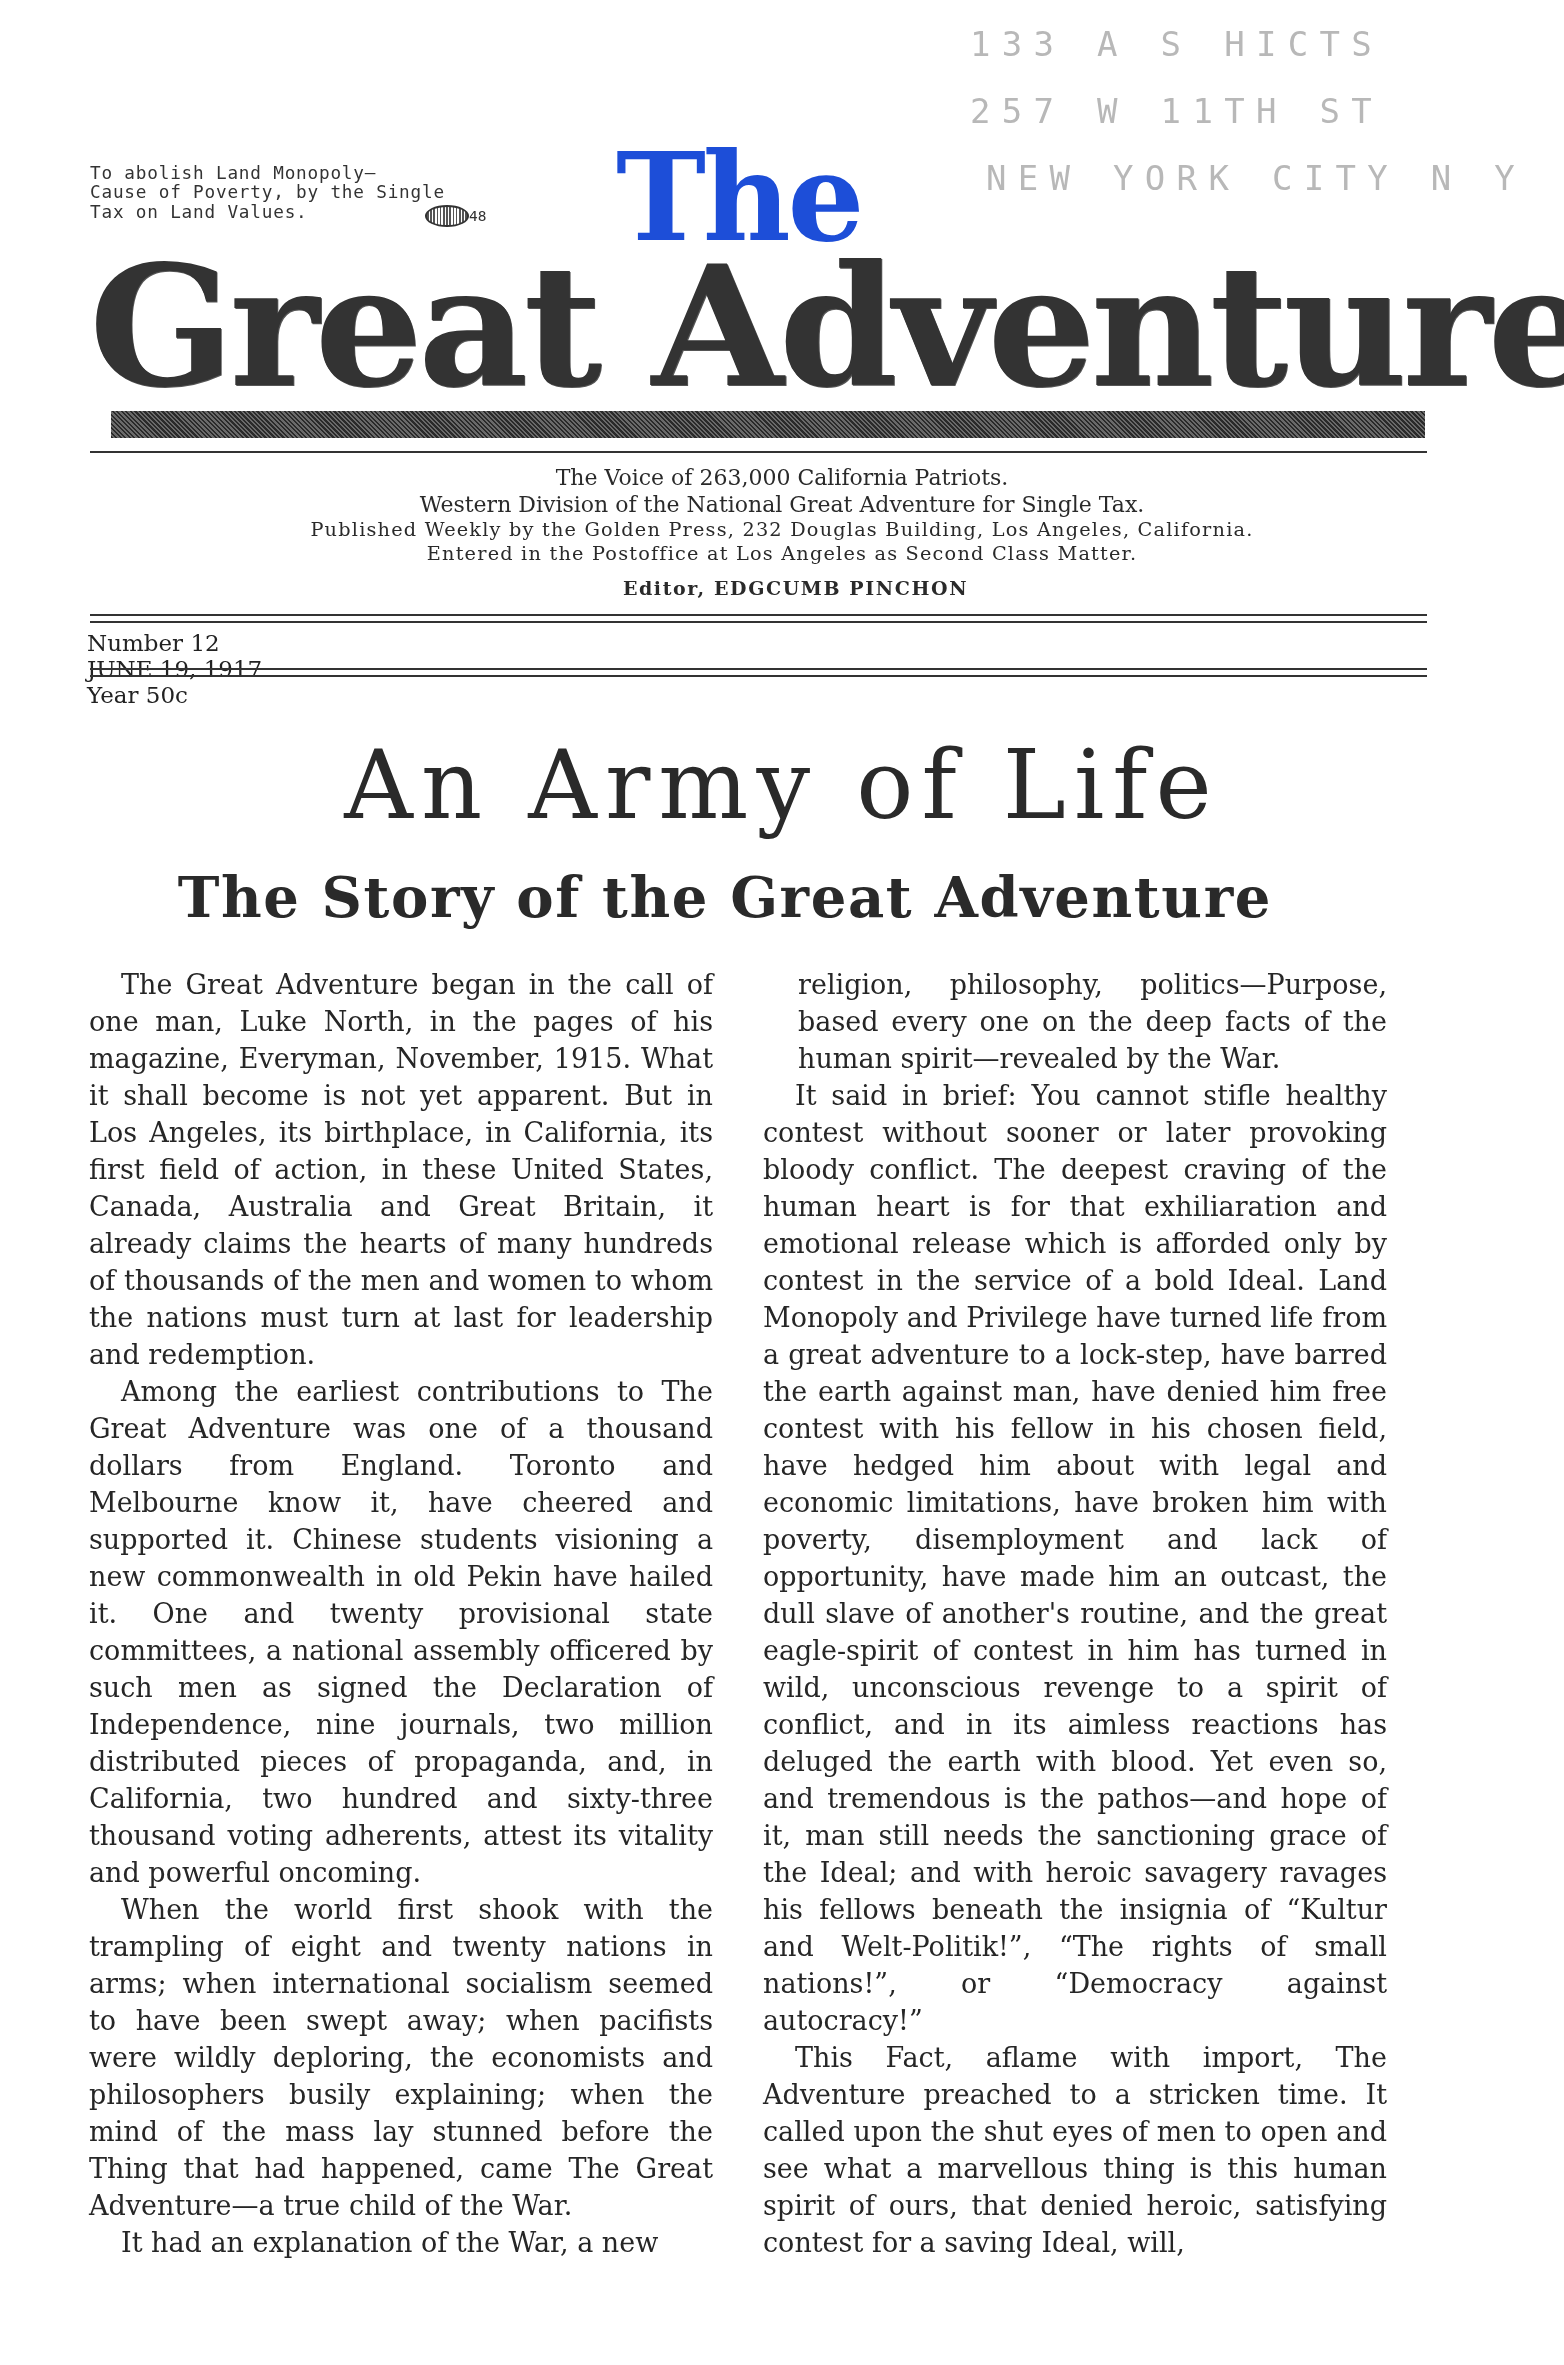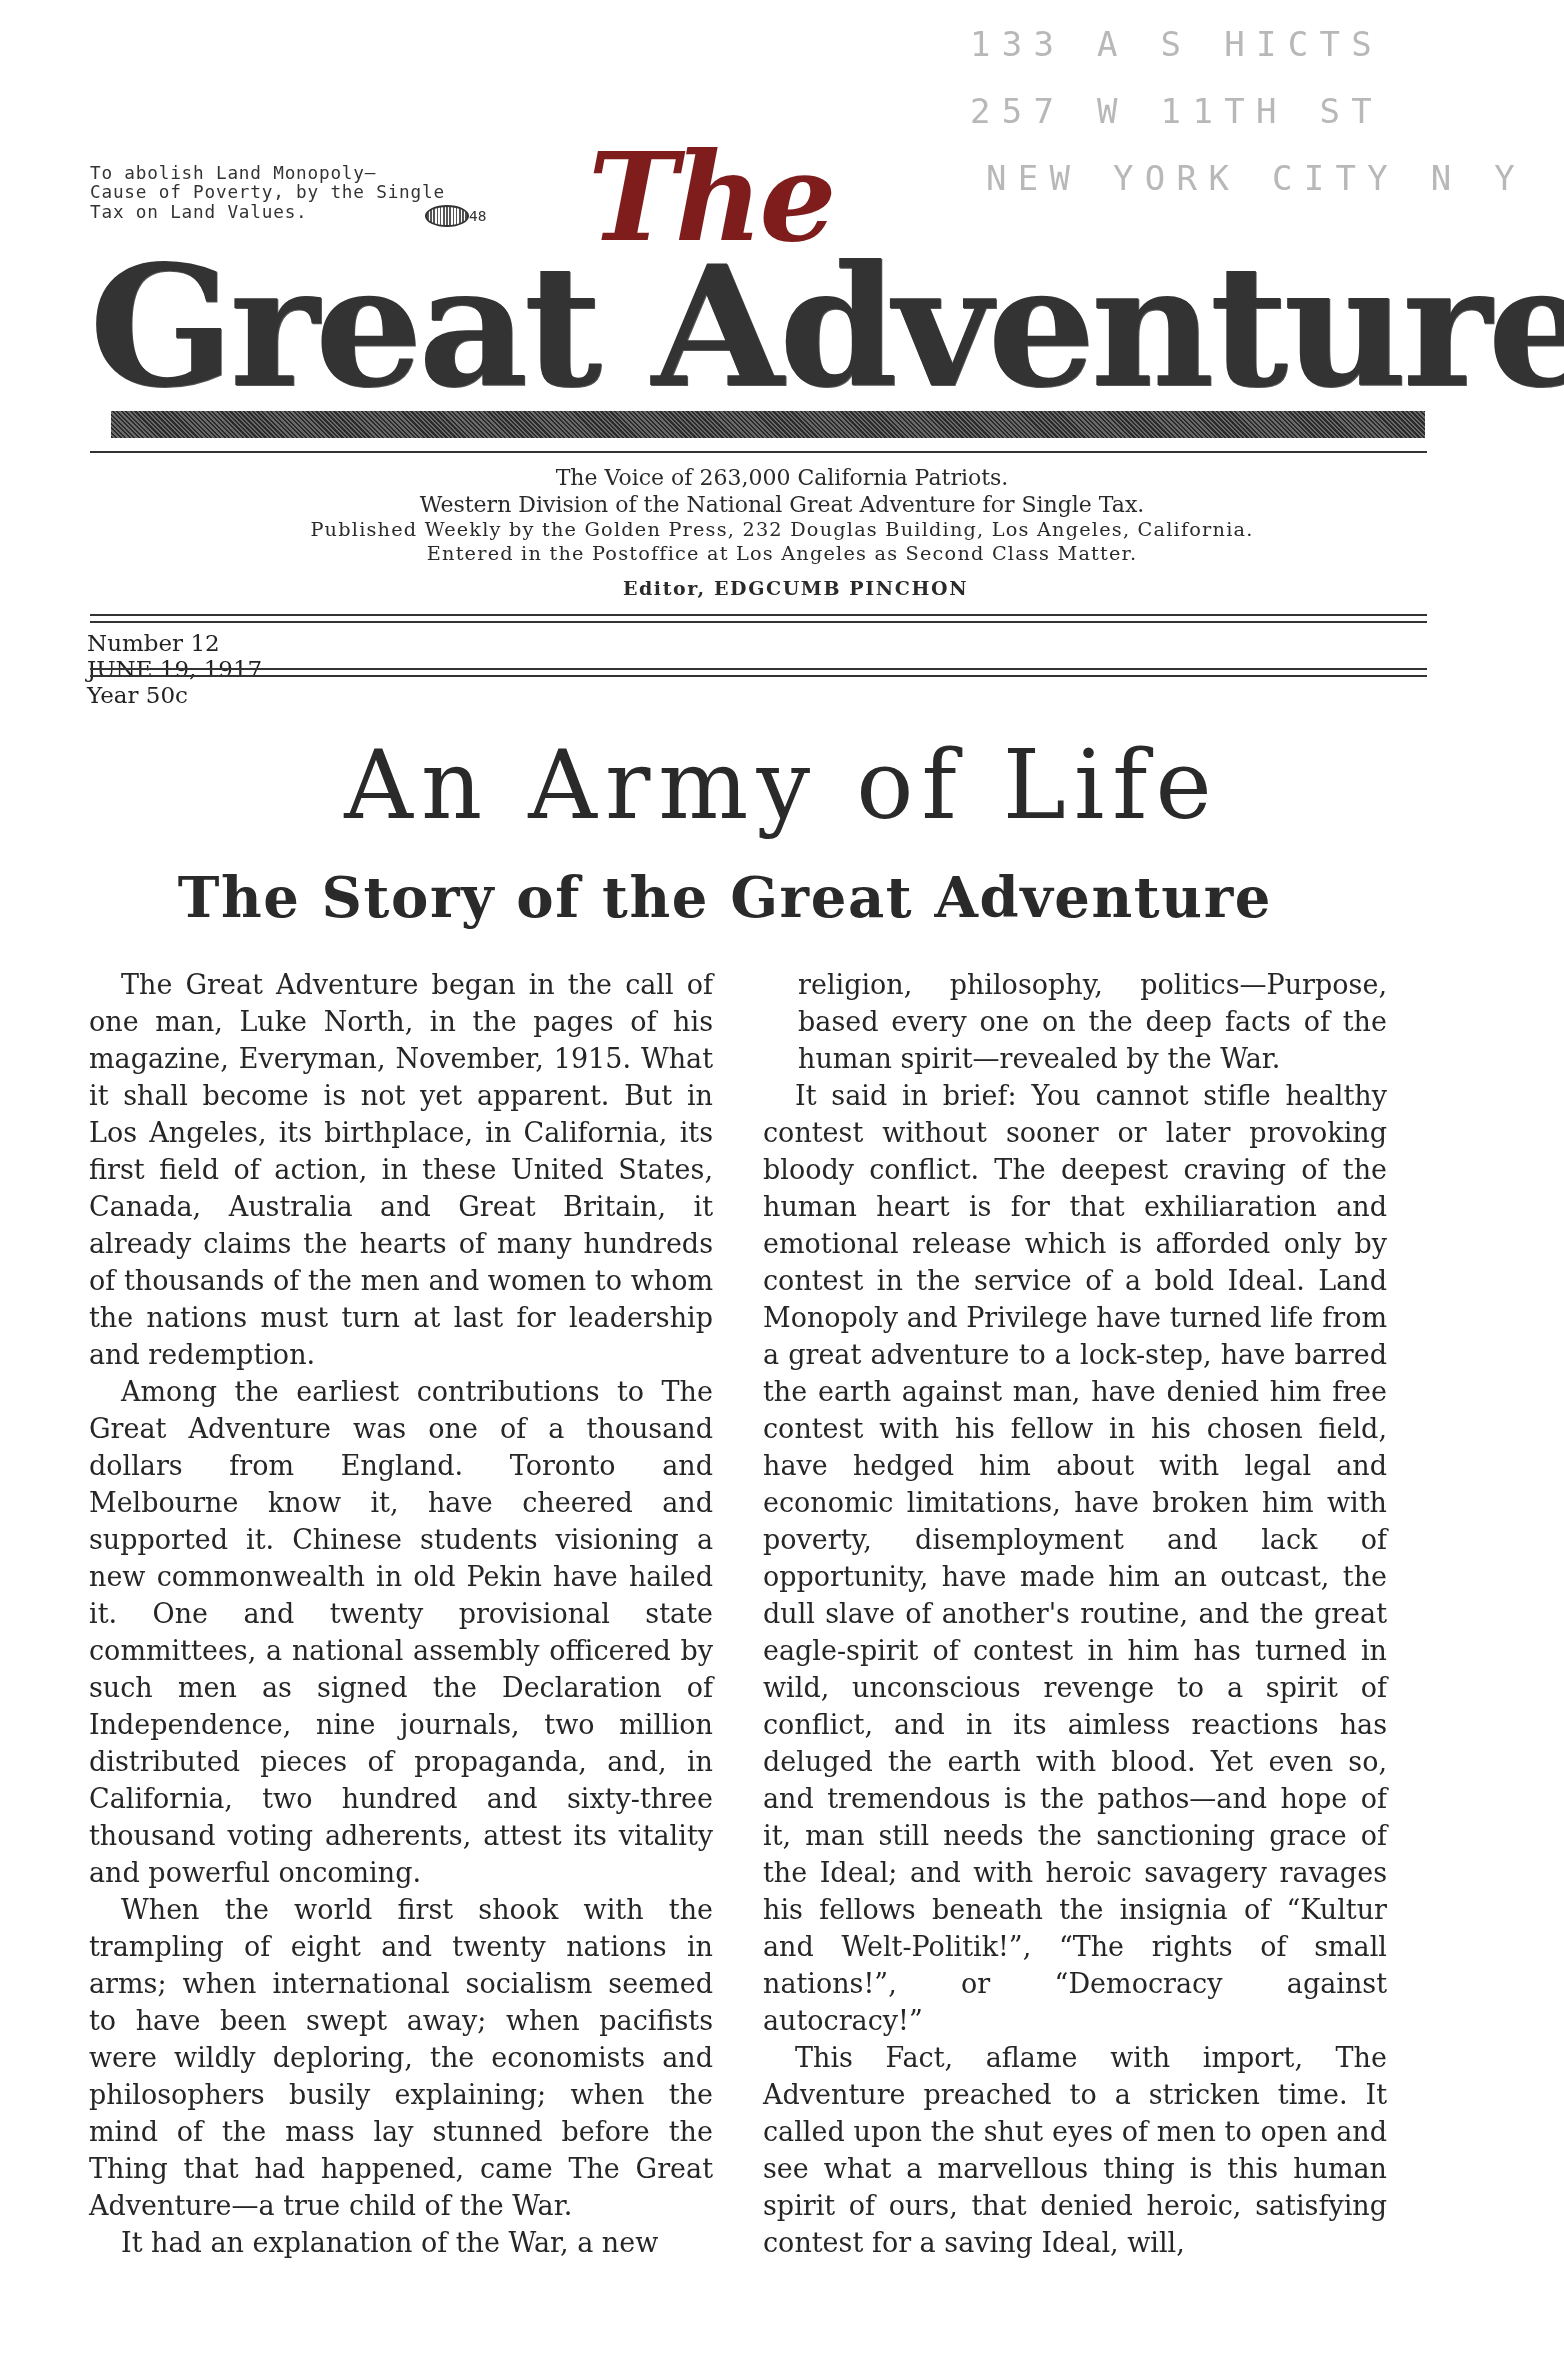--- a/index.html
+++ b/index.html
@@ -15,22 +15,22 @@
   .stamp div { white-space: nowrap; }
   .stamp .l2 { padding-left: 0px; }
   .stamp .l3 { padding-left: 16px; }
   
   .tagline { left: 90px; top: 164px; width: 451px; font-family: "DejaVu Sans Mono", "Liberation Mono", monospace;
     font-size: 17.7px; line-height: 19.3px; color: #333; letter-spacing: 0.8px; }
   .emblem { left: 425px; top: 205px; width: 40px; height: 17.7px; border-radius: 50%;
     border: 2.4px double #333; background: repeating-linear-gradient(90deg,#555 0 1.6px,#fff 1.6px 3.2px); }
   .emblem-num { left: 469px; top: 208px; font-size: 14.5px; color: #333; font-family: "DejaVu Sans Mono", monospace; }
   
-  .logo-the { left: 588px; top: 137px; font-family: "DejaVu Serif", serif; font-style: italic;
-    font-size: 121px; font-weight: bold; color: #7f1d1d; line-height: 121px; letter-spacing: -3.2px; }
+  .logo-the { left: 616px; top: 137px; font-family: "DejaVu Serif", serif; 
+    font-size: 121px; font-weight: bold; color: #1d4ed8; line-height: 121px; letter-spacing: -3.2px; }
   .logo-main { left: 89px; top: 242px; width: 1329px; font-family: "DejaVu Serif", serif;
     font-size: 167px; font-weight: bold; color: #333; line-height: 169px; letter-spacing: -4.8px;
     white-space: nowrap; text-shadow: 0.8px 0.8px 0 #555; transform: scaleX(1.02); transform-origin: left; }
   .dark-rule { left: 111px; top: 411px; width: 1314px; height: 27px;
     background: repeating-linear-gradient(45deg,#2a2a2a 0 1.6px,#6a6a6a 1.6px 3.2px); }
   .thin-rule { left: 90px; width: 1337px; height: 1.6px; background: #333; }
   .info { left: 0; width: 1564px; text-align: center; color: #2a2a2a; }
   .info .l1, .info .l2 { font-size: 22px; line-height: 26.6px; }
   .info .l3, .info .l4 { font-size: 19.3px; line-height: 24px; letter-spacing: 1.2px; }
   .info .ed { font-size: 19px; font-weight: bold; letter-spacing: 1.6px; margin-top: 11.3px; margin-left: 27px; }

